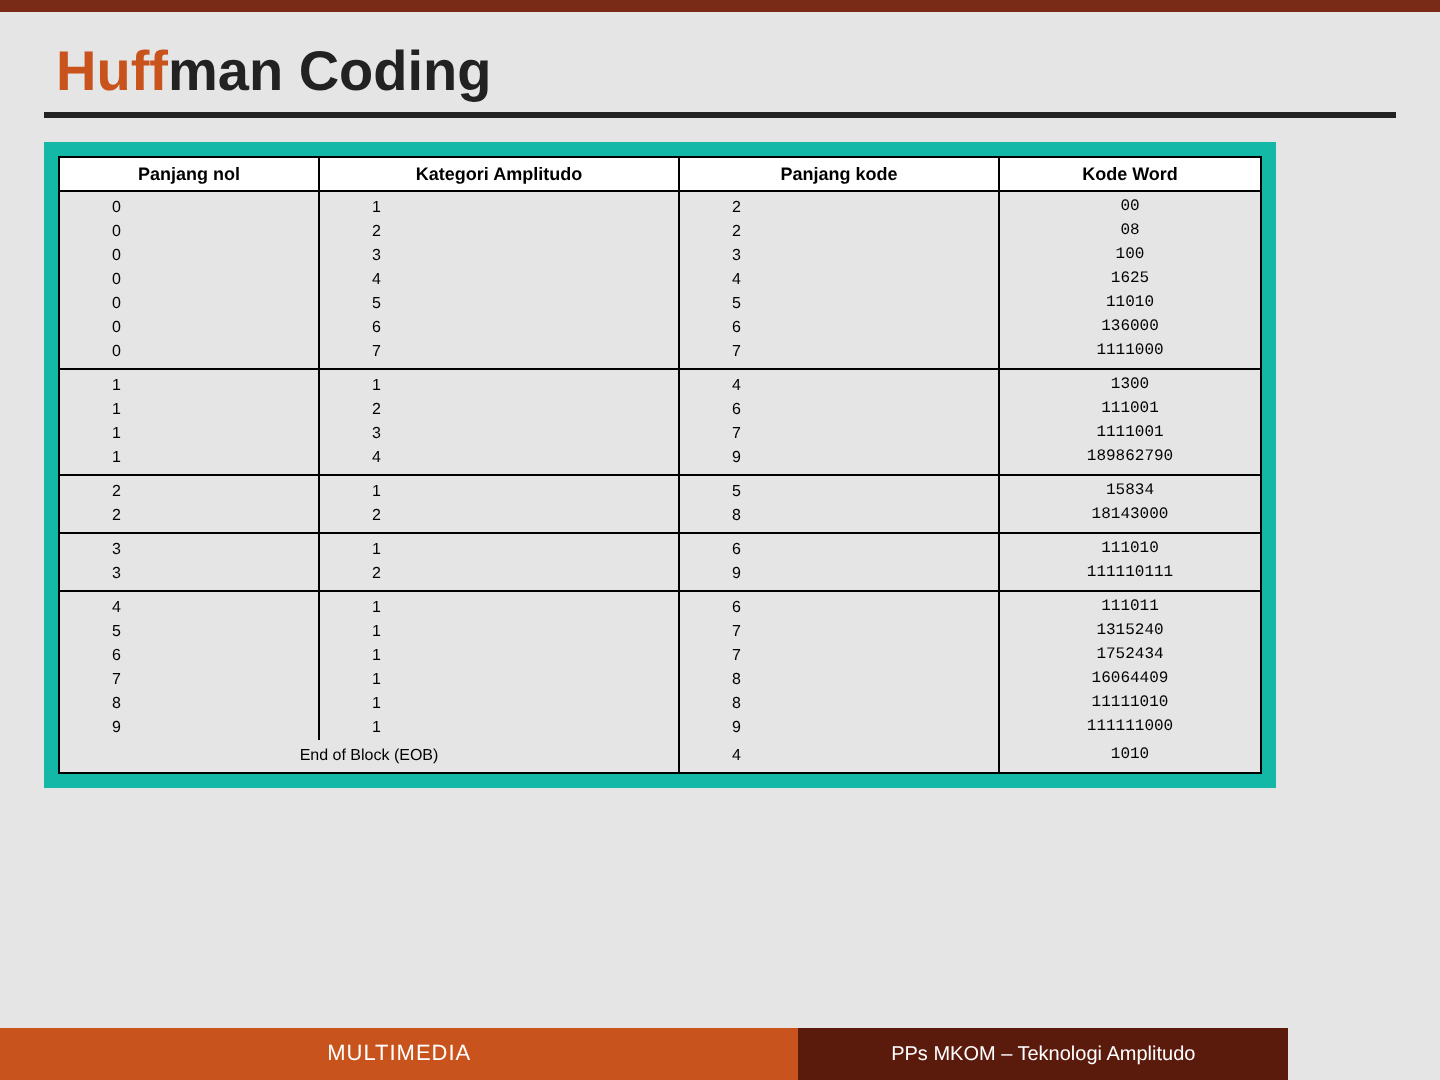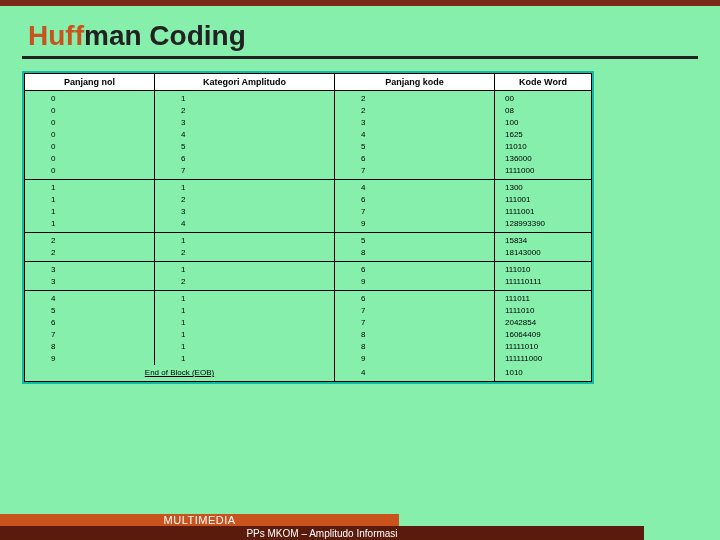--- a/index.html
+++ b/index.html
@@ -1,36 +1,36 @@
 <!DOCTYPE html>
 <html><head>
 <meta charset="utf-8">
 <style>
   * { margin: 0; padding: 0; box-sizing: border-box; }
   html, body { width: 720px; height: 540px; background: #fff; font-family: Verdana, Arial, sans-serif; overflow: hidden; }
-  .slide { width: 720px; height: 540px; position: relative; background: #86efac; }
+  .slide { width: 720px; height: 540px; position: relative; background: #e5e5e5; }
   .topbar { height: 6px; background: #7a2b18; width: 100%; }
   .title { font-size: 28px; font-weight: bold; margin: 14px 0 4px 28px; }
   .title .accent { color: #c9531d; }
   .title .rest { color: #222; }
   .rule { height: 3px; background: #222; margin: 0 22px 12px 22px; }
-  .tablewrap { border: 2px solid #14b8a6; margin: 0 22px; width: 572px; }
+  .tablewrap { border: 7px solid #14b8a6; margin: 0 22px; width: 616px; }
   table { width: 100%; border-collapse: collapse; font-size: 8px; table-layout: fixed; }
   th { border: 1px solid #000; padding: 3px 4px; font-weight: bold; font-size: 9px; text-align: center; background: #fff; }
   td { border-left: 1px solid #000; border-right: 1px solid #000; padding: 1px 10px; vertical-align: top; line-height: 1.25; }
   tr.grp-last td { border-bottom: 1px solid #000; padding-bottom: 3px; }
   tr.grp-first td { padding-top: 3px; }
   col.c1 { width: 130px; }
   col.c2 { width: 180px; }
   col.c3 { width: 160px; }
   col.c4 { width: auto; }
   td.c1, td.c2, td.c3 { text-align: left; padding-left: 26px; }
-  td.c4 { text-align: left; padding-left: 10px; }
-  td.eob { text-align: center; padding: 4px 16px; text-decoration: underline; }
-  .footer { position: absolute; left: 0; bottom: 0; width: 644px; height: 26px; display: flex; flex-direction: column; }
+  td.c4 { text-align: center; padding-left: 10px; font-family: Liberation Mono, monospace; }
+  td.eob { text-align: center; padding: 4px 16px; }
+  .footer { position: absolute; left: 0; bottom: 0; width: 644px; height: 26px; display: flex; }
   .footer .left { width: 62%; background: #c9531d; color: #fff; font-size: 11px; display: flex; align-items: center; justify-content: center; letter-spacing: 0.5px; }
   .footer .right { flex: 1; background: #5a1a0c; color: #fff; font-size: 10px; display: flex; align-items: center; justify-content: center; }
 </style>
 </head>
 <body>
 
 <div class="slide">
   <div class="topbar"></div>
   <h1 class="title">
     <span class="accent">Huff</span><span class="rest">man Coding</span>
@@ -111,21 +111,21 @@
           <tr>
             <td class="c1">1</td>
             <td class="c2">3</td>
             <td class="c3">7</td>
             <td class="c4">1111001</td>
           </tr>
           <tr class="grp-last">
             <td class="c1">1</td>
             <td class="c2">4</td>
             <td class="c3">9</td>
-            <td class="c4">128993390</td>
+            <td class="c4">189862790</td>
           </tr>
           <tr class="grp-first">
             <td class="c1">2</td>
             <td class="c2">1</td>
             <td class="c3">5</td>
             <td class="c4">15834</td>
           </tr>
           <tr class="grp-last">
             <td class="c1">2</td>
             <td class="c2">2</td>
@@ -147,27 +147,27 @@
           <tr class="grp-first">
             <td class="c1">4</td>
             <td class="c2">1</td>
             <td class="c3">6</td>
             <td class="c4">111011</td>
           </tr>
           <tr>
             <td class="c1">5</td>
             <td class="c2">1</td>
             <td class="c3">7</td>
-            <td class="c4">1111010</td>
+            <td class="c4">1315240</td>
           </tr>
           <tr>
             <td class="c1">6</td>
             <td class="c2">1</td>
             <td class="c3">7</td>
-            <td class="c4">2042854</td>
+            <td class="c4">1752434</td>
           </tr>
           <tr>
             <td class="c1">7</td>
             <td class="c2">1</td>
             <td class="c3">8</td>
             <td class="c4">16064409</td>
           </tr>
           <tr>
             <td class="c1">8</td>
             <td class="c2">1</td>
@@ -184,15 +184,15 @@
             <td class="eob" colspan="2">End of Block (EOB)</td>
             <td class="c3">4</td>
             <td class="c4">1010</td>
           </tr>
         </tbody>
     </table>
   </div>
 
   <div class="footer">
     <div class="left">MULTIMEDIA</div>
-    <div class="right">PPs MKOM – Amplitudo Informasi</div>
+    <div class="right">PPs MKOM – Teknologi Amplitudo</div>
   </div>
 </div>
 
 </body></html>

